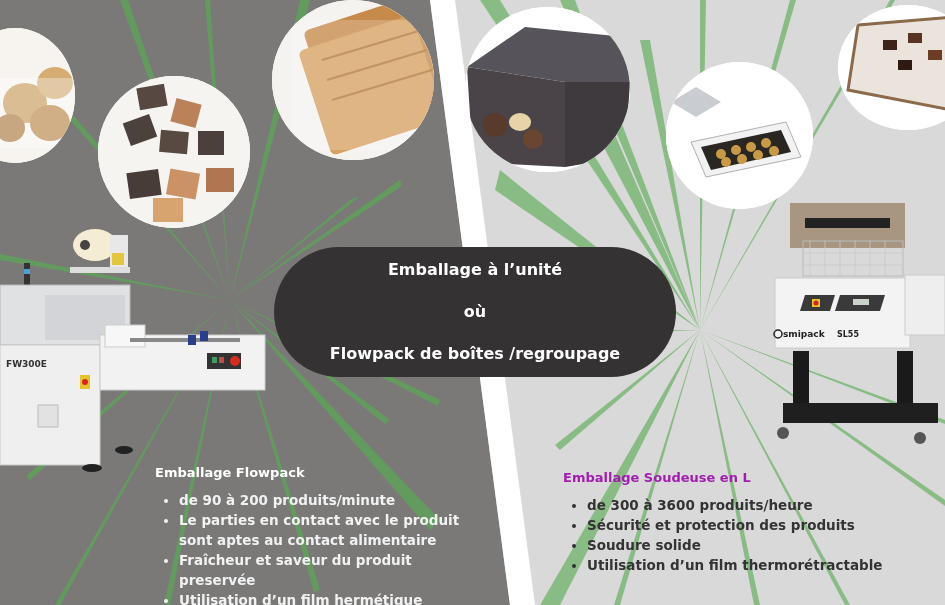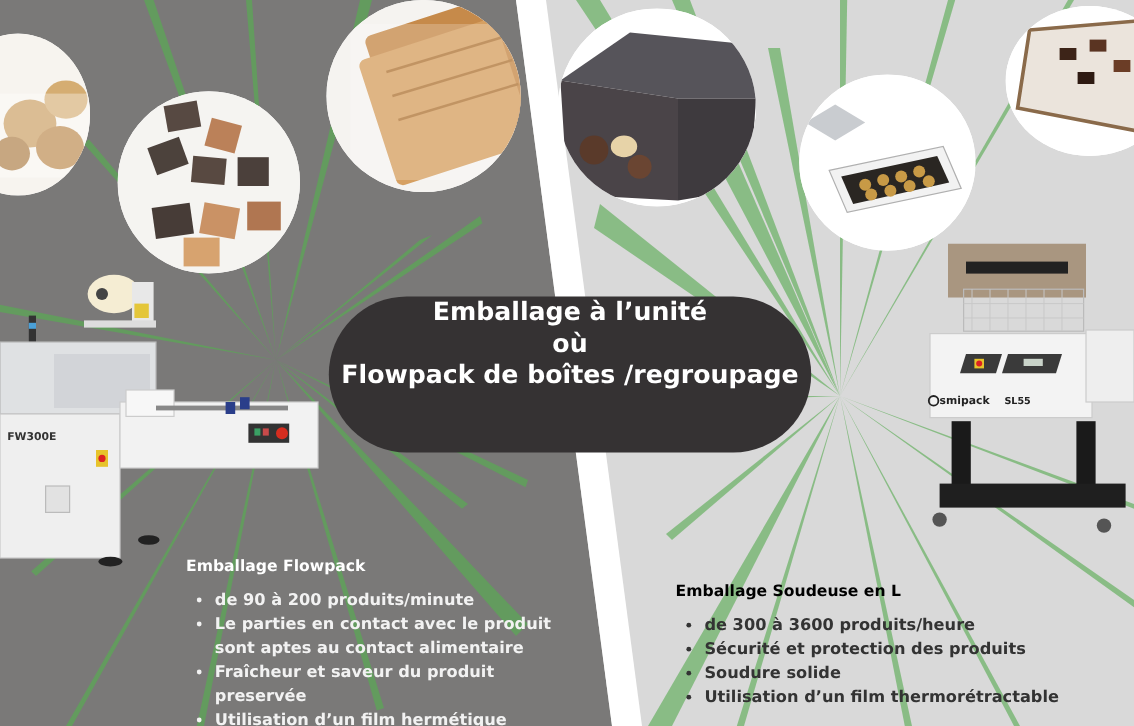--- a/index.html
+++ b/index.html
@@ -2,30 +2,30 @@
 <html><head>
 <meta charset="utf-8">
 <style>
   html,body{margin:0;padding:0;}
   body{width:945px;height:605px;overflow:hidden;position:relative;font-family:"DejaVu Sans","Liberation Sans",sans-serif;background:#d8d8d8;}
   .stage{position:absolute;left:0;top:0;width:945px;height:605px;overflow:hidden;}
   .bg-svg{position:absolute;left:0;top:0;}
   .circle{position:absolute;border-radius:50%;background:#fff;overflow:hidden;}
   .circle svg{position:absolute;left:0;top:0;}
   .machine{position:absolute;}
-  .pill{position:absolute;left:274px;top:247px;width:402px;height:130px;border-radius:65px;background:#353233;display:flex;flex-direction:column;align-items:center;color:#fff;font-weight:bold;font-size:21px;line-height:26px;text-align:center;}
+  .pill{position:absolute;left:274px;top:247px;width:402px;height:130px;border-radius:65px;background:#353233;display:flex;flex-direction:column;justify-content:center;align-items:center;color:#fff;font-weight:bold;font-size:16px;line-height:26px;text-align:center;gap:16px;}
   .pill span{display:block;}
   .feature{position:absolute;font-size:13.5px;}
   .feature h3{margin:0 0 10px 0;font-size:13px;font-weight:bold;}
   .feature ul{margin:0;padding:0 0 0 24px;list-style:disc;}
   .feature li{line-height:20px;font-weight:bold;}
   .feat-left{left:155px;top:465px;color:#f2f2f2;width:320px;}
   .feat-left h3{color:#fff;}
   .feat-right{left:563px;top:470px;color:#333;width:320px;}
-  .feat-right h3{color:#000000;margin-top:16px;}
+  .feat-right h3{color:#a21caf;}
   .label-text{font-family:"DejaVu Sans","Liberation Sans",sans-serif;}
 </style>
 </head>
 <body>
 
 <div class="stage">
 
   <svg class="bg-svg" width="945" height="605" viewBox="0 0 945 605">
     <rect x="0" y="0" width="945" height="605" fill="#d9d9d9"></rect>
     <polygon points="0,0 430,0 510,605 0,605" fill="#7a7978"></polygon>

